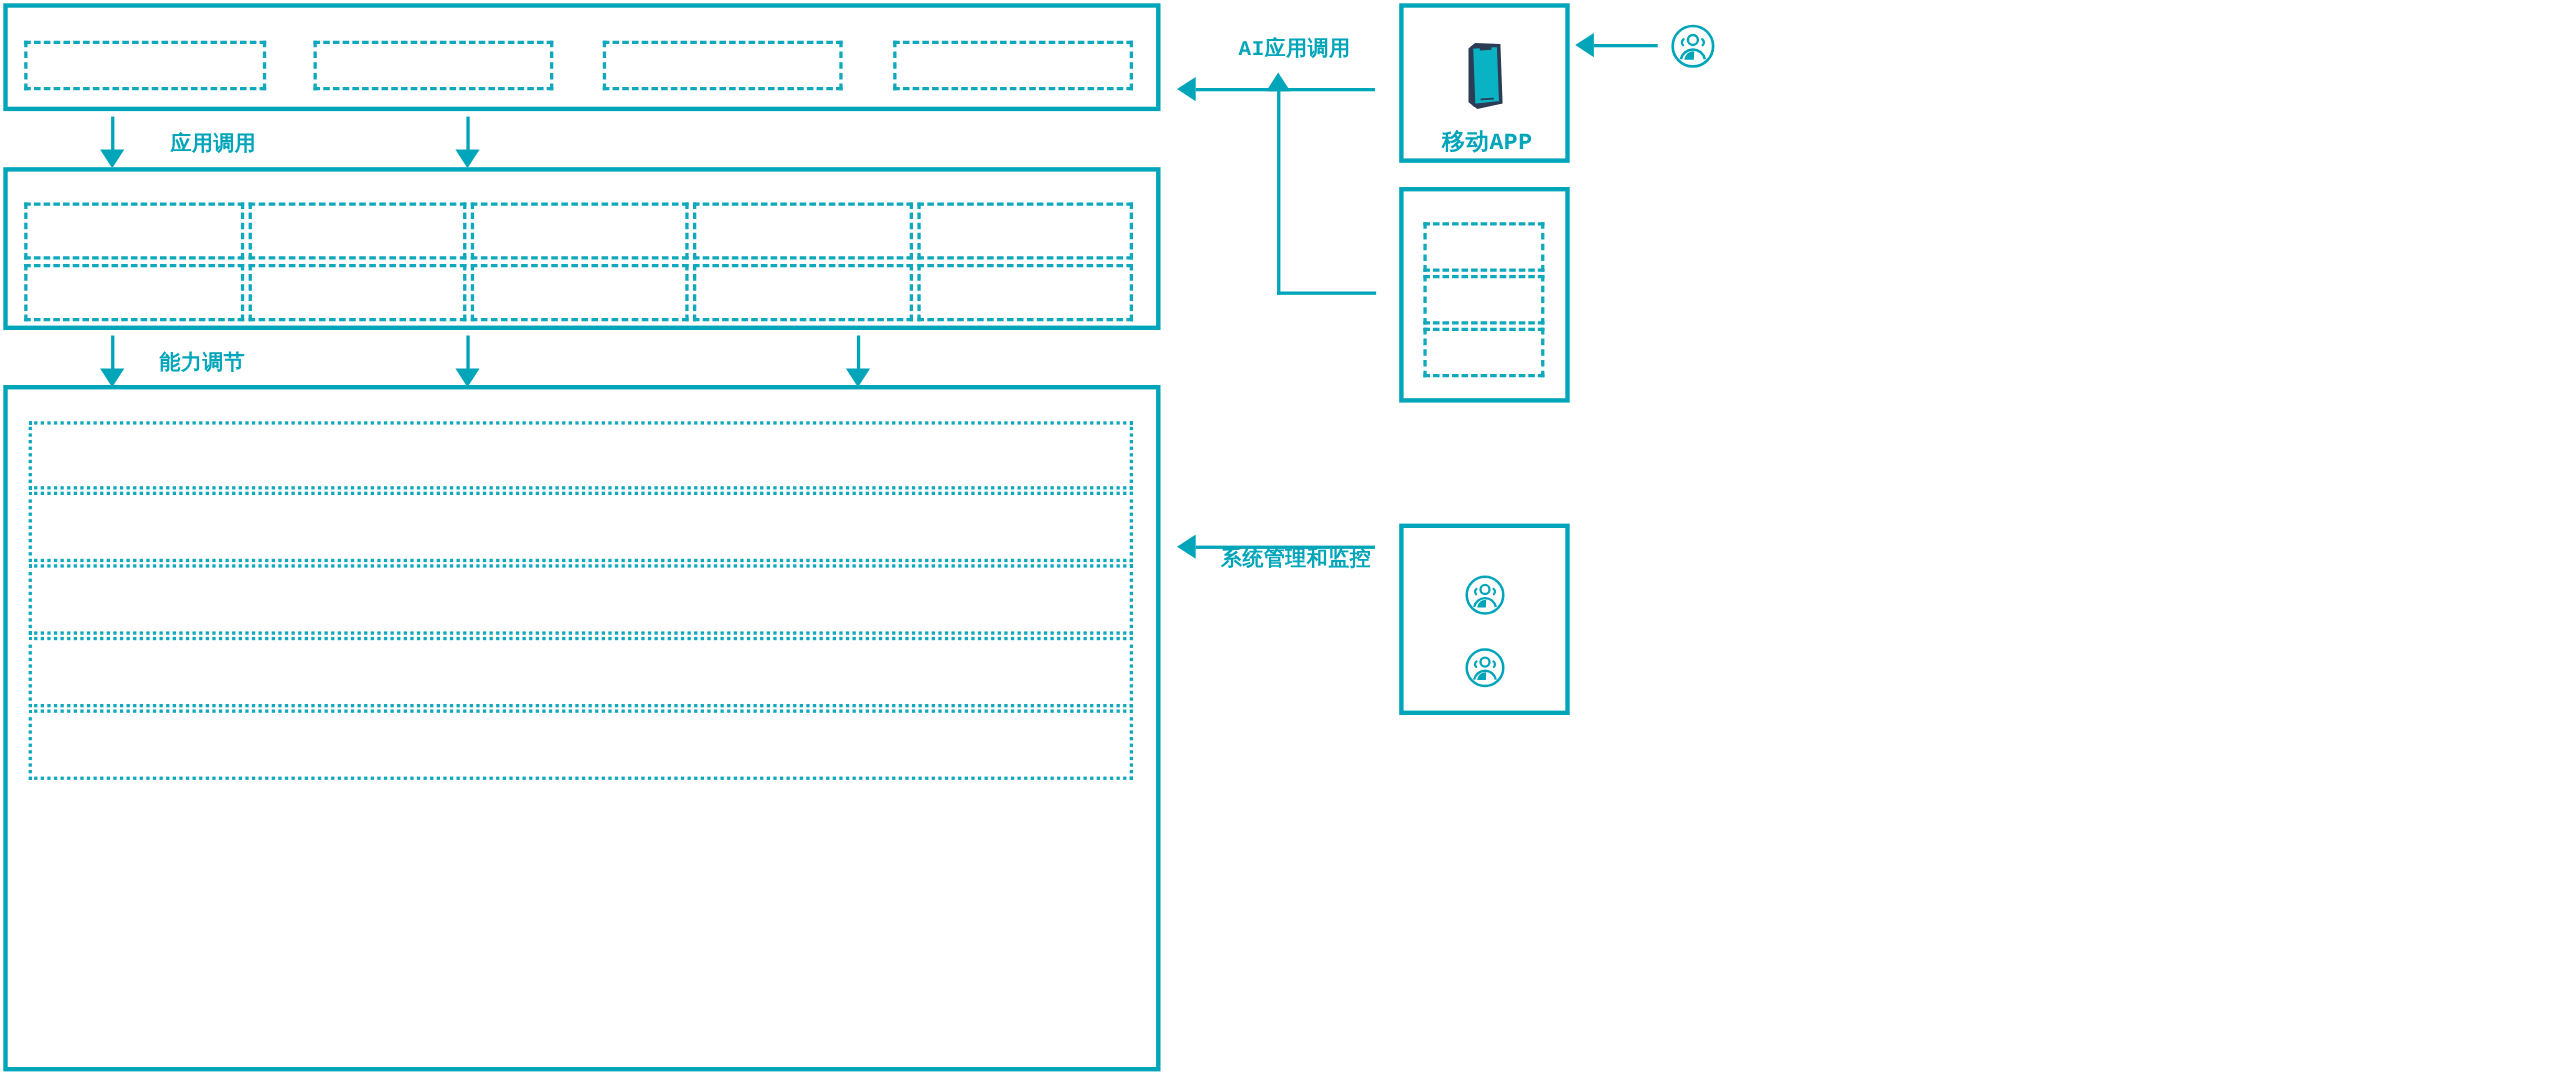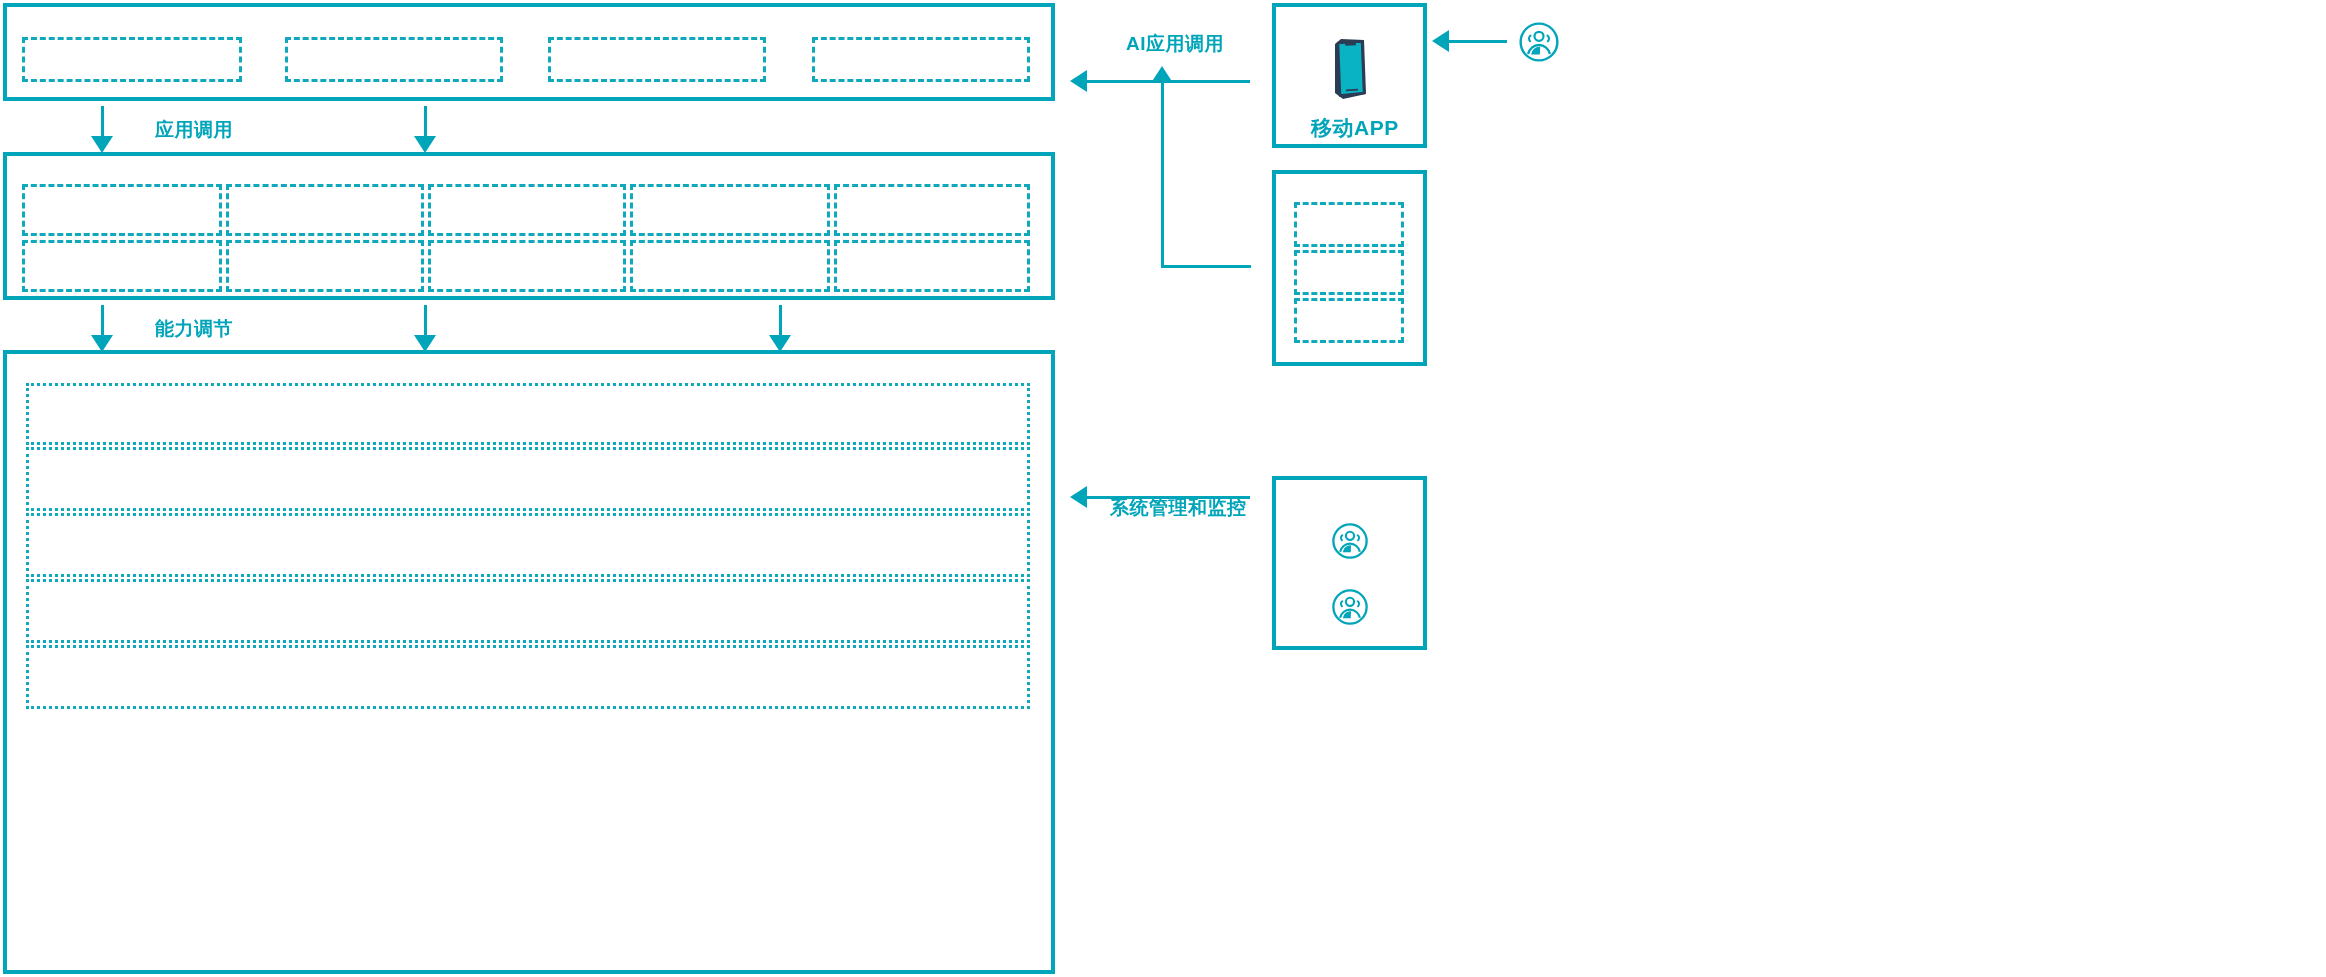--- a/index.html
+++ b/index.html
@@ -85,33 +85,33 @@
 
   <div class="aline" style="left:101px;top:305px;width:3px;height:33px;"></div>
   <div class="ahead down" style="left:91px;top:335px;"></div>
 
   <div class="aline" style="left:424px;top:305px;width:3px;height:33px;"></div>
   <div class="ahead down" style="left:414px;top:335px;"></div>
 
   <div class="aline" style="left:779px;top:305px;width:3px;height:33px;"></div>
   <div class="ahead down" style="left:769px;top:335px;"></div>
 
-  <div class="lbl m" style="left:155px;top:316px;">能力调节</div>
+  <div class="lbl m" style="left:145px;top:316px;">能力调节</div>
 
   <div class="layer" style="left:3px;top:350px;width:1052px;height:624px;"></div>
 
   <div class="card dense" style="left:26px;top:383px;width:1004px;height:62px;"></div>
   <div class="card dense" style="left:26px;top:447px;width:1004px;height:64px;"></div>
   <div class="card dense" style="left:26px;top:513px;width:1004px;height:64px;"></div>
   <div class="card dense" style="left:26px;top:579px;width:1004px;height:64px;"></div>
   <div class="card dense" style="left:26px;top:645px;width:1004px;height:64px;"></div>
 
   <div class="aline" style="left:1087px;top:80px;width:163px;height:3px;"></div>
   <div class="ahead left" style="left:1070px;top:70px;"></div>
-  <div class="lbl m" style="left:1126px;top:31px;">AI应用调用</div>
+  <div class="lbl m" style="left:1126px;top:31px;font-family:Liberation Mono, monospace;">AI应用调用</div>
 
   <div class="aline" style="left:1161px;top:82px;width:3px;height:186px;"></div>
   <div class="ahead up" style="left:1151px;top:66px;"></div>
   <div class="aline" style="left:1161px;top:265px;width:90px;height:3px;"></div>
 
   <div class="aline" style="left:1087px;top:496px;width:163px;height:3px;"></div>
   <div class="ahead left" style="left:1070px;top:486px;"></div>
   <div class="lbl m" style="left:1110px;top:495px;">系统管理和监控</div>
 
   <div class="layer" style="left:1272px;top:3px;width:155px;height:145px;"></div>
@@ -122,21 +122,21 @@
       <path d="M9 12 L15 7 L38 8 L40 62 L17 67 L9 61 Z" fill="#2B3C54"></path>
 
       <path d="M12 11 L36 9.5 L38 61 L14 63.5 Z" fill="#0AB3C4" stroke="#2B3C54" stroke-width="2.5" stroke-linejoin="round"></path>
 
       <path d="M19 10.6 L29.5 10 L30 13.2 L19.4 13.8 Z" fill="#2B3C54"></path>
 
       <path d="M20 58.4 L32 57.6" stroke="#2B3C54" stroke-width="1.6" fill="none"></path>
     </svg>
   </div>
 
-  <div class="lbl app" style="left:1311px;top:114px;">移动APP</div>
+  <div class="lbl app" style="left:1311px;top:114px;font-family:Liberation Mono, monospace;">移动APP</div>
 
   <div class="layer" style="left:1272px;top:170px;width:155px;height:196px;"></div>
 
   <div class="card" style="left:1294px;top:202px;width:110px;height:45px;"></div>
   <div class="card" style="left:1294px;top:250px;width:110px;height:45px;"></div>
   <div class="card" style="left:1294px;top:298px;width:110px;height:45px;"></div>
 
   <div class="layer" style="left:1272px;top:476px;width:155px;height:174px;"></div>
 
   <div class="usericon" style="left:1331px;top:522px;width:38px;height:38px;">

